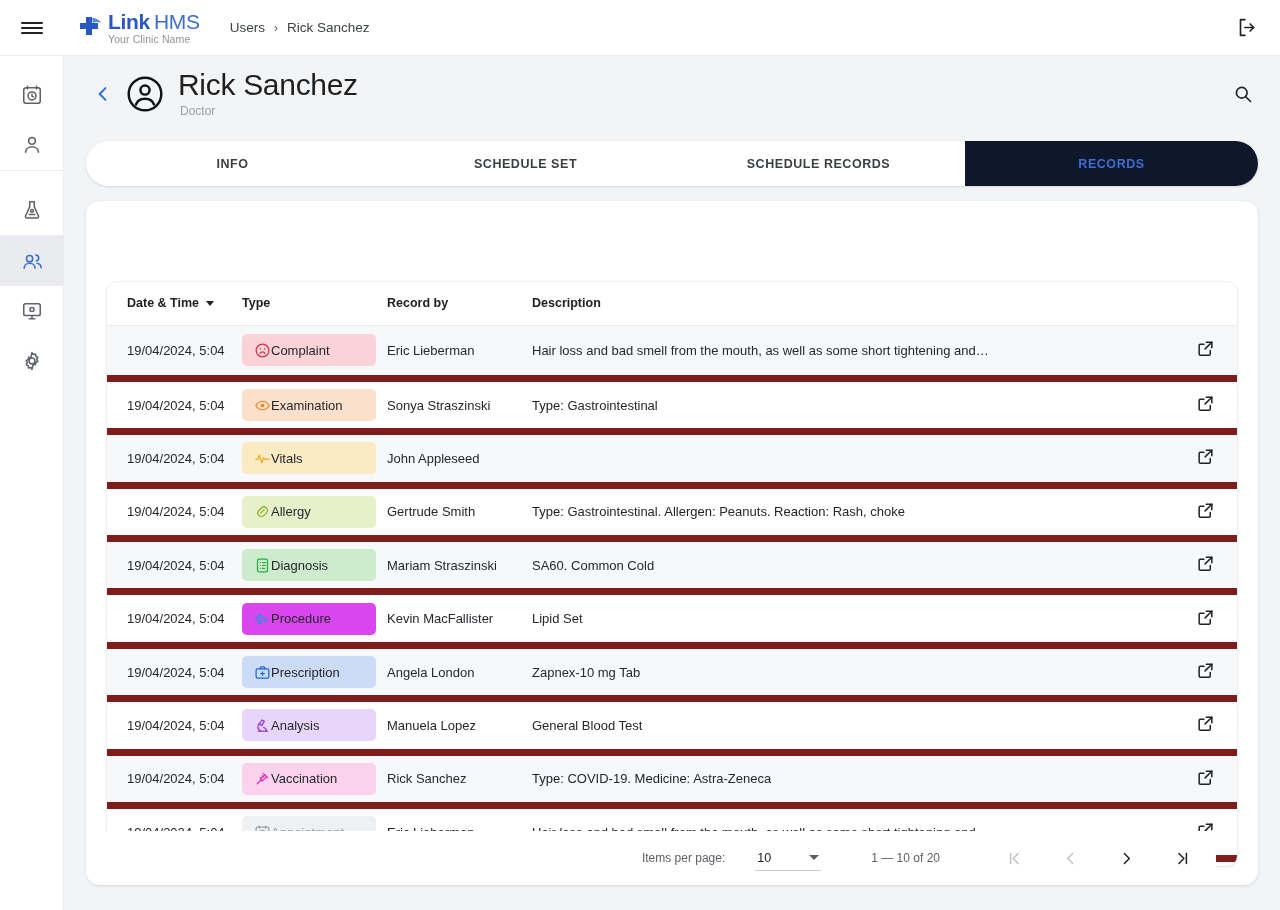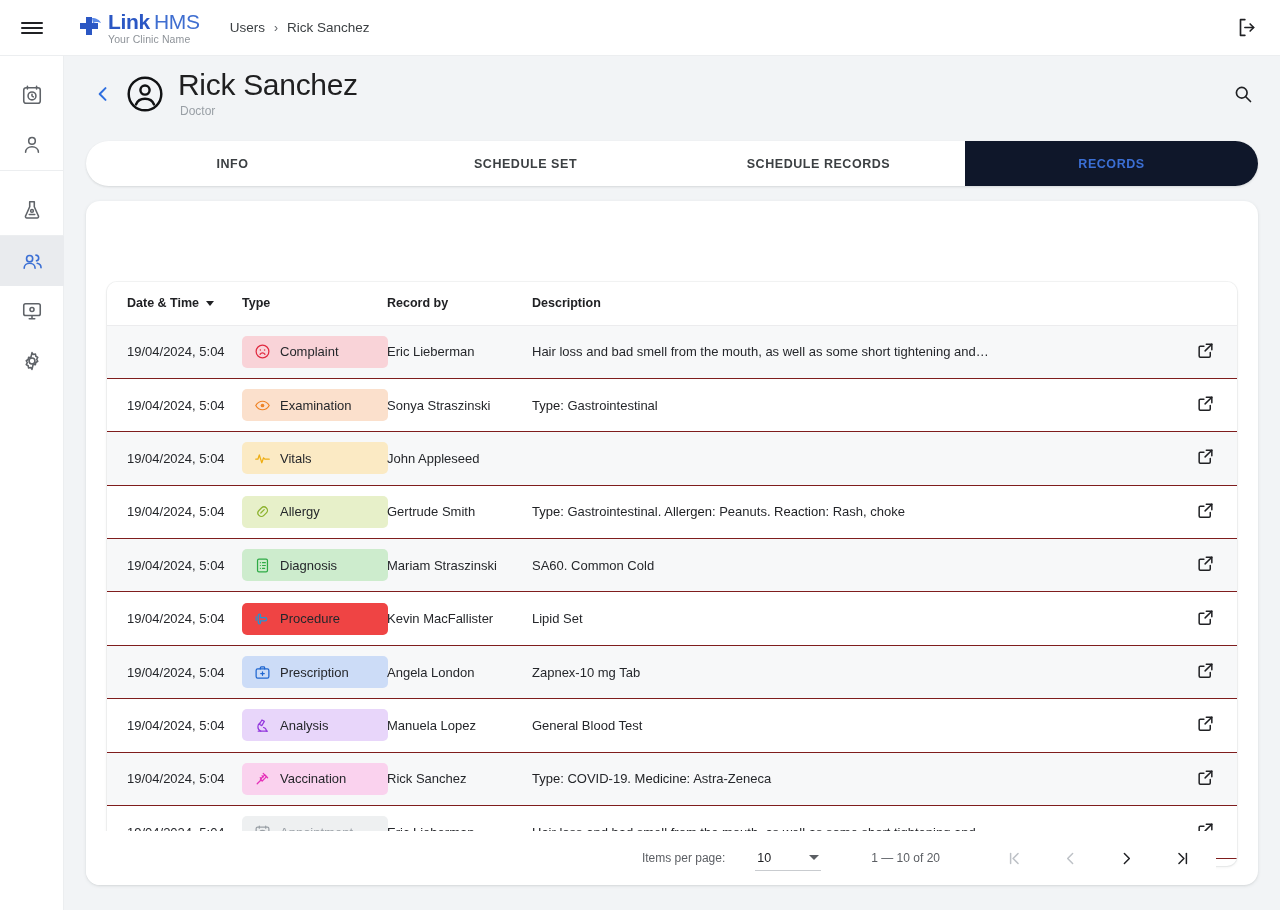--- a/index.html
+++ b/index.html
@@ -118,35 +118,35 @@
 
   
   .tbl { width: 100%; border-collapse: collapse; table-layout: fixed; }
   .tbl th {
     text-align: left; font-size: 12.5px; font-weight: 700; color: #202124;
     height: 43px; padding: 0; vertical-align: middle;
     border-bottom: 1px solid #ececee; background: #ffffff;
   }
   .tbl td {
     font-size: 13px; color: #25272b; height: 53.4px; padding: 0; vertical-align: middle;
-    border-bottom: 1px solid #7f1d1d;
+    border-bottom: 7px solid #7f1d1d;
   }
   tr.row-odd td { background: #f7f8f9; }
   tr.row-even td { background: #ffffff; }
   .c-date  { width: 135px; padding-left: 20px !important; white-space: nowrap; }
   .c-type  { width: 145px; }
   .c-by    { width: 145px; }
   .c-desc  { width: 650px; }
   .c-act   { width: 55px; text-align: right; padding-right: 22px !important; }
   .th-sort { display: inline-flex; align-items: center; gap: 7px; cursor: pointer; }
   .caret { width: 0; height: 0; border-left: 4.5px solid transparent; border-right: 4.5px solid transparent; border-top: 5px solid #202124; }
 
   .badge {
-    display: inline-flex; align-items: center; gap: 9px;
-    height: 32px; width: 146px; border-radius: 5px; padding-left: 11px;
+    display: inline-flex; align-items: center; 
+    height: 32px; width: 134px; border-radius: 5px; padding-left: 11px;
     font-size: 13px; color: #25272b;
   }
   .badge .bi { width: 18px; height: 18px; flex: 0 0 auto; display:flex; align-items:center; justify-content:center;}
   .badge.muted { color: #9aa0a6; }
 
   .desc { white-space: nowrap; overflow: hidden; text-overflow: ellipsis; padding-right: 14px; }
   .desc b { font-weight: 400; color: #202124; }
 
   .openlink { cursor: pointer; display: inline-flex; }
 
@@ -420,21 +420,21 @@
               <td class="c-act"><span class="openlink">
                   <svg width="19" height="19" viewBox="0 0 24 24" fill="none" stroke="#202124" stroke-width="1.9" stroke-linecap="round" stroke-linejoin="round">
                     <path d="M13 4h7v7"></path>
                     <path d="M20 4l-8.5 8.5"></path>
                     <path d="M18 14.5V19a1.5 1.5 0 0 1-1.5 1.5h-11A1.5 1.5 0 0 1 4 19V8a1.5 1.5 0 0 1 1.5-1.5H10"></path>
                   </svg>
                 </span></td>
             </tr>
             <tr class="row-even">
               <td class="c-date">19/04/2024, 5:04</td>
-              <td class="c-type"><span class="badge" style="background:#ef4444">
+              <td class="c-type"><span class="badge" style="background:#d946ef">
                   <span class="bi">
                     <svg viewBox="0 0 24 24" width="17" height="17">
                       <path d="M3 9.5v5M6 7.5c0-1 .8-1.6 1.6-1.6.9 0 1.6.7 1.6 1.6v3.2h6.5c1.3 0 2.3 1 2.3 2.3s-1 2.3-2.3 2.3H9.2v2.7c0 .9-.7 1.6-1.6 1.6S6 18.4 6 17.4z" fill="none" stroke="#1e96d8" stroke-width="1.75" stroke-linecap="round" stroke-linejoin="round"></path>
                     </svg>
                   </span>
                   <span>Procedure</span>
                 </span></td>
               <td class="c-by">Kevin MacFallister</td>
               <td class="c-desc">
                 <div class="desc">Lipid Set</div>

